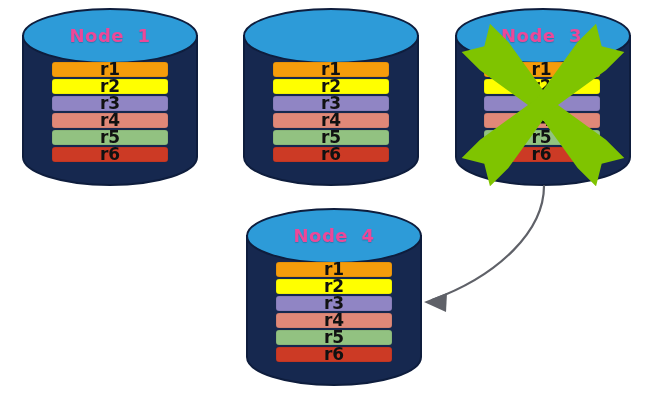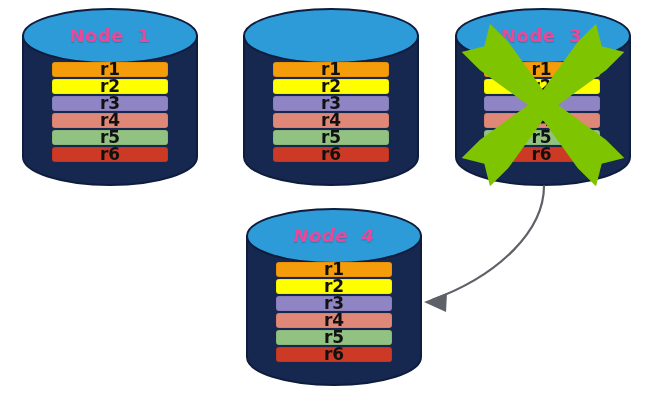--- a/index.html
+++ b/index.html
@@ -129,21 +129,21 @@
             <polygon points="-95,-20 -83,0 -95,20 -69,20 0,9 69,20 95,20 83,0 95,-20 69,-20 0,-9 -69,-20" transform="translate(88,97) rotate(45)"></polygon>
             <polygon points="-95,-20 -83,0 -95,20 -69,20 0,9 69,20 95,20 83,0 95,-20 69,-20 0,-9 -69,-20" transform="translate(88,97) rotate(-45)"></polygon>
           </g>
         </svg>
       </div>
       <div class="node" style="left: 246px; top: 208px; width: 176px; height: 178px;">
         <svg class="node-svg" width="176" height="178" viewBox="0 0 176 178">
           <path d="M 1 28 L 1 149 A 87 28 0 0 0 175 149 L 175 28 Z" fill="#16284f" stroke="#0e1d3d" stroke-width="2"></path>
           <ellipse cx="88" cy="28" rx="87" ry="27" fill="#2d9bd8" stroke="#0e1d3d" stroke-width="2"></ellipse>
         </svg>
-        <div class="node-title" style="top: 17px; font-style: italic;">Node  4</div>
+        <div class="node-title" style="top: 17px;">Node  4</div>
         <div class="rows" style="top: 54px;">
           <div class="row-bar" style="background: rgb(245, 156, 11); width: 116px;">r1</div>
           <div class="row-bar" style="background: rgb(255, 255, 0); width: 116px;">r2</div>
           <div class="row-bar" style="background: rgb(144, 133, 196); width: 116px;">r3</div>
           <div class="row-bar" style="background: rgb(224, 136, 120); width: 116px;">r4</div>
           <div class="row-bar" style="background: rgb(146, 194, 129); width: 116px;">r5</div>
           <div class="row-bar" style="background: rgb(204, 58, 37); width: 116px;">r6</div>
         </div>
       </div>
     </div>

